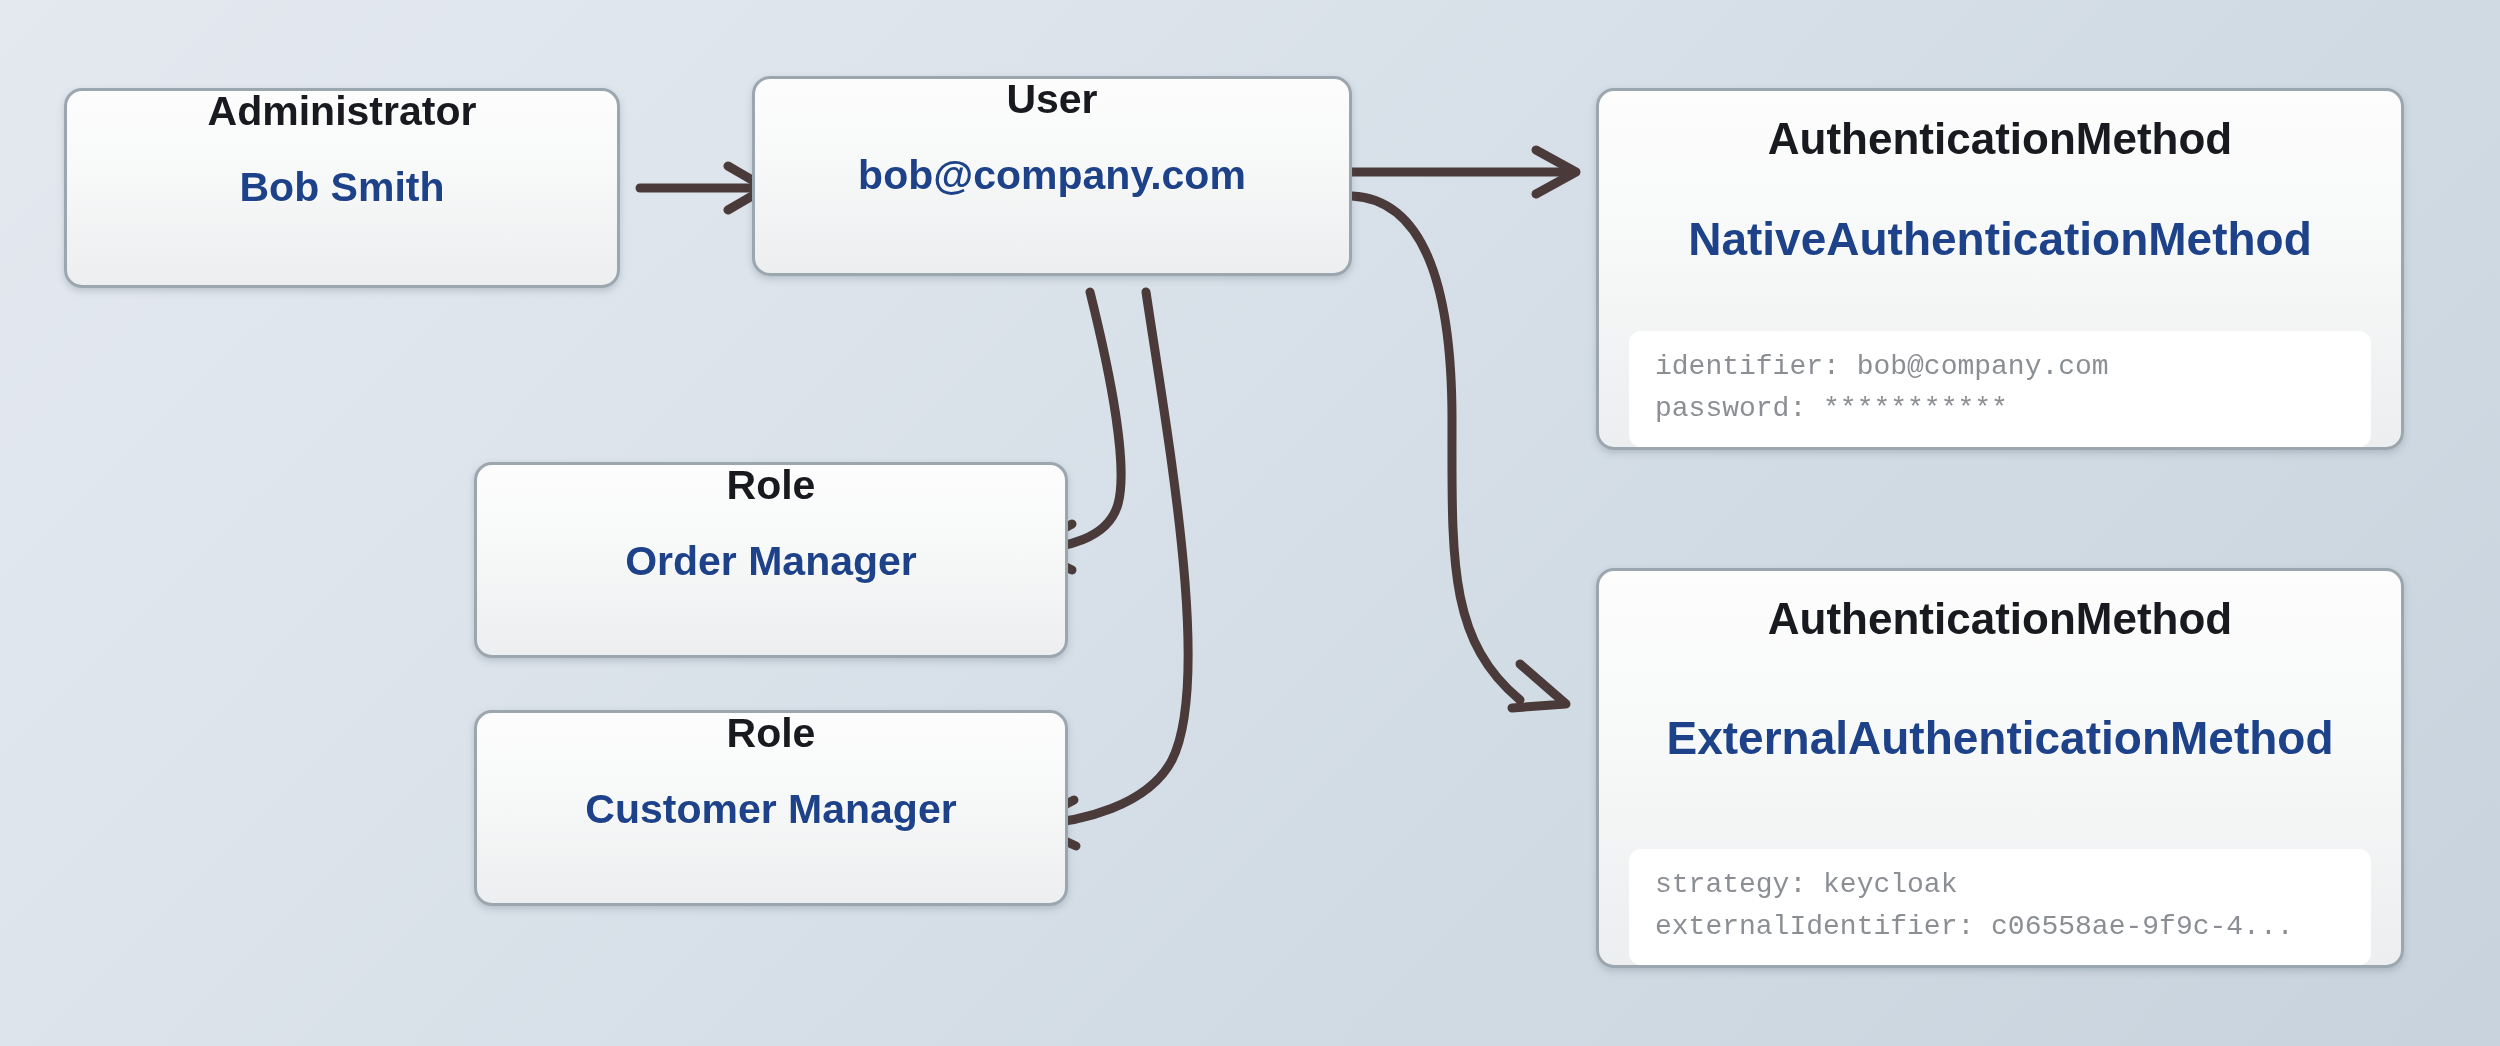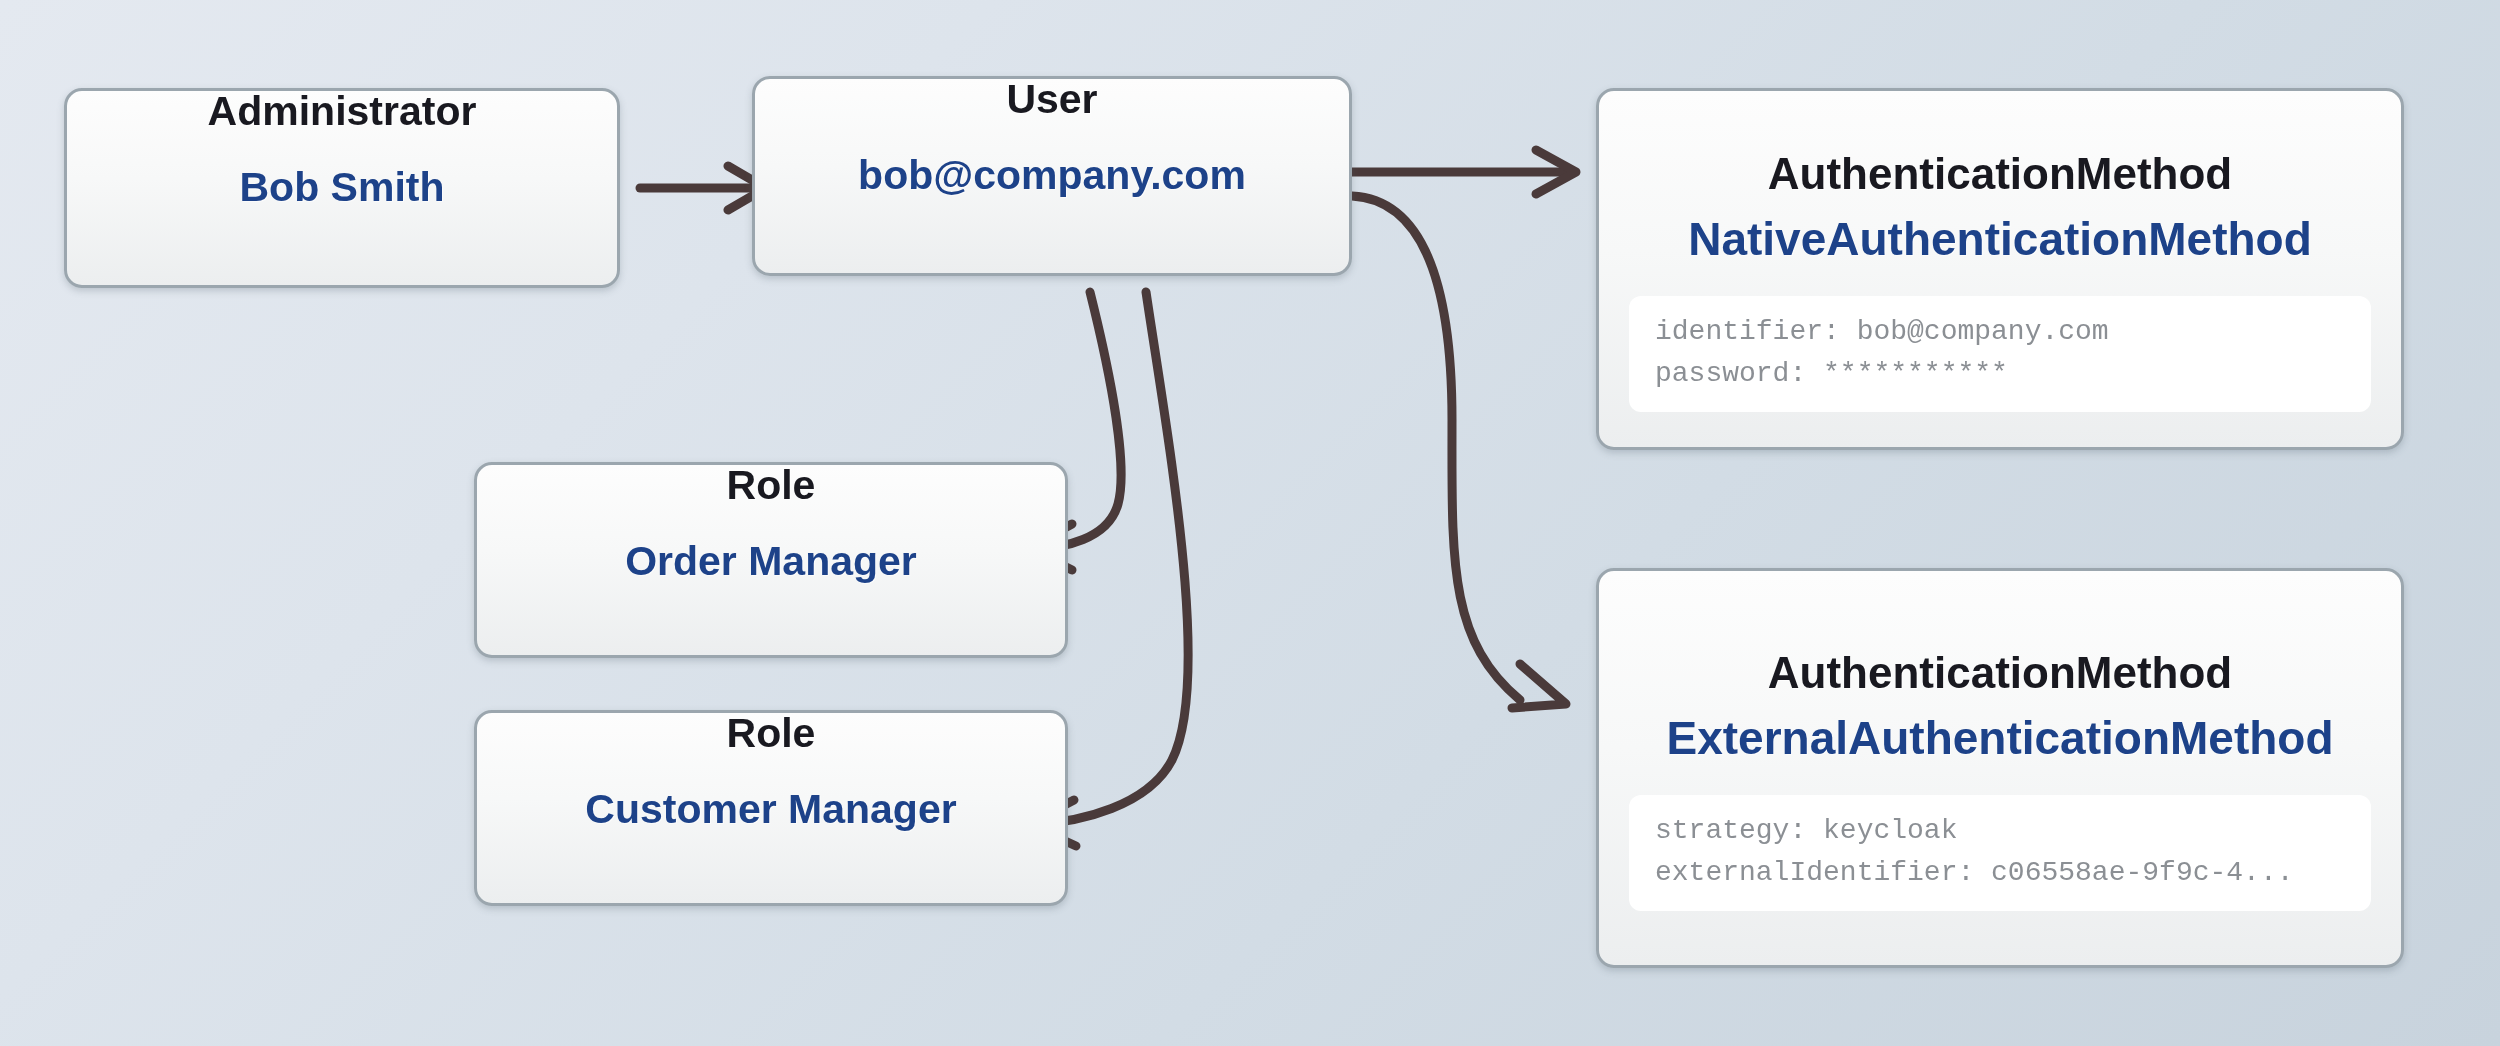--- a/index.html
+++ b/index.html
@@ -30,21 +30,21 @@
     text-shadow:1px 1px 0 rgba(255,255,255,.6);
     white-space:nowrap;line-height:1;
   }
 
   
   .node.simple{justify-content:flex-start;}
   .node.simple .title{font-size:41px;}
   .node.simple .value{font-size:41px;margin-top:35px;}
 
   
-  .node.entity{justify-content:center;padding-top:26px;}
+  .node.entity{justify-content:space-between;padding-top:26px;}
   .node.entity .title{font-size:44px;}
   .node.entity .value{font-size:46px;margin-top:20px;}
 
   .detail{
     background:#fff;border-radius:12px;
     margin-top:34px;width:calc(100% - 60px);
     padding:22px 26px 24px 26px;
     box-sizing:border-box;
     display:flex;flex-direction:column;gap:14px;
   }

